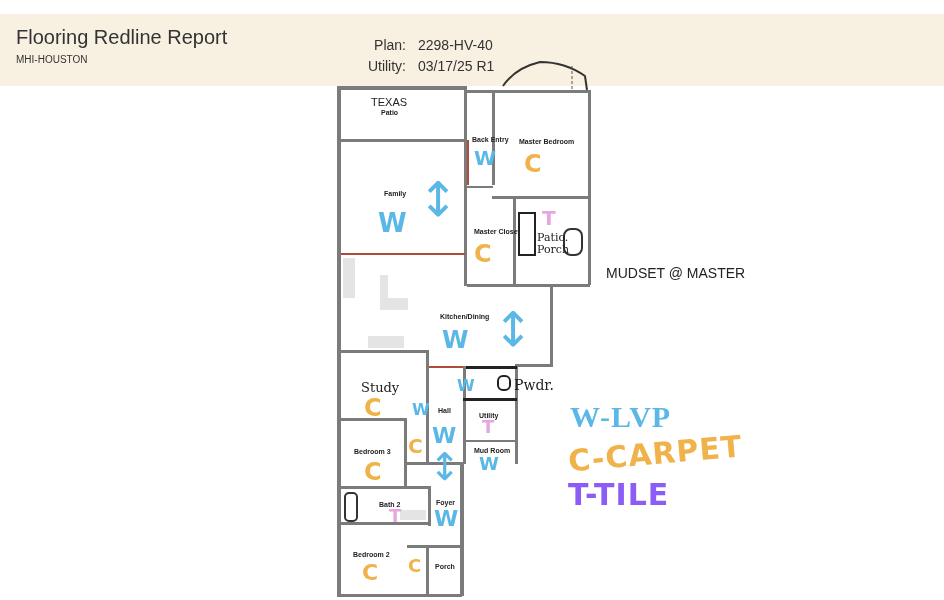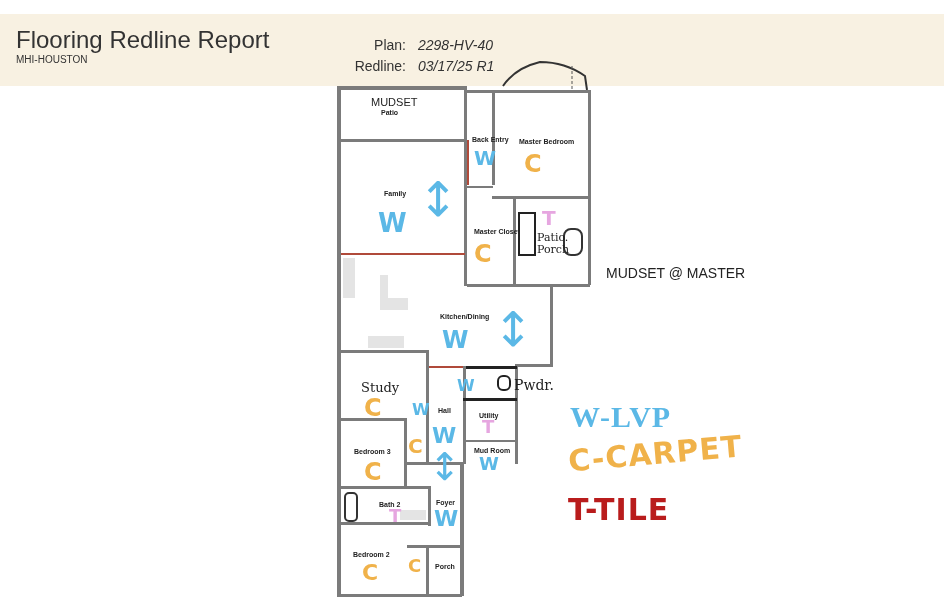--- a/index.html
+++ b/index.html
@@ -5,24 +5,24 @@
   html, body { margin: 0; padding: 0; }
   body {
     width: 944px; height: 600px; position: relative; overflow: hidden;
     background: #ffffff;
     font-family: "Liberation Sans", sans-serif;
   }
   .header-band {
     position: absolute; left: 0; top: 14px; width: 944px; height: 72px;
     background: #f8f1e2;
   }
-  .title { position: absolute; left: 16px; top: 26px; font-size: 24px; color: #333; }
+  .title { position: absolute; left: 16px; top: 26px; font-size: 20px; color: #333; }
   .subtitle { position: absolute; left: 16px; top: 54px; font-size: 10px; color: #333; }
   .meta-label { position: absolute; font-size: 14px; color: #333; text-align: right; width: 80px; }
-  .meta-value { position: absolute; font-size: 14px; color: #333; font-style: italic; }
+  .meta-value { position: absolute; font-size: 14px; color: #333; }
 
   .plan { position: absolute; left: 0; top: 0; width: 944px; height: 600px; }
   .wall { position: absolute; background: #7b7b7b; }
   .room-label { position: absolute; font-size: 7px; font-weight: bold; color: #222; white-space: nowrap; }
   .room-label.serif { font-family: "DejaVu Serif", serif; font-weight: normal; font-size: 13px; }
   .room-label.big { font-size: 11px; font-weight: normal; font-family: "Liberation Sans", sans-serif; }
   .mark { position: absolute; font-family: "DejaVu Sans", sans-serif; font-weight: bold; line-height: 1; }
   .mark.w { color: #5bb8e6; }
   .mark.c { color: #f0b24a; }
   .mark.t { color: #e6a6e0; }
@@ -31,21 +31,21 @@
   .counter { position: absolute; background: #e4e4e4; }
 </style>
 </head>
 <body>
 
 <div class="header-band"></div>
 <div class="title">Flooring Redline Report</div>
 <div class="subtitle">MHI-HOUSTON</div>
 <div class="meta-label" style="left:326px; top:37px;">Plan:</div>
 <div class="meta-value" style="left:418px; top:37px;">2298-HV-40</div>
-<div class="meta-label" style="left:326px; top:58px;">Redline:</div>
+<div class="meta-label" style="left:326px; top:58px;">Utility:</div>
 <div class="meta-value" style="left:418px; top:58px;">03/17/25 R1</div>
 
 <div class="plan">
 
   <svg style="position:absolute; left:495px; top:58px;" width="100" height="35">
     <path d="M8,28 Q20,10 45,4 Q70,4 90,18 L92,32" fill="none" stroke="#333" stroke-width="2"></path>
     <line x1="77" y1="8" x2="77" y2="32" stroke="#555" stroke-dasharray="3,2"></line>
   </svg>
 
   <div class="wall" style="left:337px; top:86px; width:130px; height:4px;"></div>
@@ -95,21 +95,21 @@
   <div class="wall" style="left:426px; top:545px; width:3px; height:50px;"></div>
 
   <div style="position:absolute; left:344px; top:492px; width:10px; height:26px; border:2px solid #333; border-radius:5px;"></div>
   <div class="counter" style="left:400px; top:510px; width:26px; height:10px;"></div>
 
   <div style="position:absolute; left:563px; top:228px; width:16px; height:24px; border:2px solid #333; border-radius:8px;"></div>
   <div style="position:absolute; left:518px; top:212px; width:14px; height:40px; border:2px solid #222;"></div>
   <div style="position:absolute; left:497px; top:375px; width:10px; height:12px; border:2px solid #222; border-radius:6px;"></div>
 </div>
 
-<div class="room-label big" style="left:371px; top:96px;">MUDSET</div>
+<div class="room-label big" style="left:371px; top:96px;">TEXAS</div>
 <div class="room-label" style="left:381px; top:109px;">Patio</div>
 <div class="room-label" style="left:472px; top:136px;">Back Entry</div>
 <div class="room-label" style="left:519px; top:138px;">Master Bedroom</div>
 <div class="room-label" style="left:384px; top:190px;">Family</div>
 <div class="room-label" style="left:474px; top:228px;">Master Closet</div>
 <div class="room-label serif" style="left:537px; top:231px; font-size:11px;">Patio.</div>
 <div class="room-label serif" style="left:537px; top:243px; font-size:11px;">Porch</div>
 <div class="room-label" style="left:440px; top:313px;">Kitchen/Dining</div>
 <div class="room-label serif" style="left:361px; top:380px;">Study</div>
 <div class="room-label serif" style="left:472px; top:377px; font-size:14px;padding-left:42px;">Pwdr.</div>
@@ -141,13 +141,13 @@
 <div class="mark w" style="left:429px; top:448px; font-size:38px; font-weight:normal;">↕</div>
 <div class="mark t" style="left:389px; top:507px; font-size:18px;">T</div>
 <div class="mark w" style="left:434px; top:508px; font-size:22px;">W</div>
 <div class="mark c" style="left:362px; top:562px; font-size:22px;">C</div>
 <div class="mark c" style="left:408px; top:557px; font-size:18px;">C</div>
 
 <div class="note" style="left:606px; top:227px;">MUDSET @ MASTER</div>
 
 <div class="legend-line" style="left:570px; top:400px; color:#5bb8e6;font-family:Liberation Serif, serif;">W-LVP</div>
 <div class="legend-line" style="left:568px; top:436px; color:#f0b24a; transform:rotate(-5deg);">C-CARPET</div>
-<div class="legend-line" style="left:568px; top:492px; color:#b91c1c;">T-TILE</div>
+<div class="legend-line" style="left:568px; top:477px; color:#8b5cf6;">T-TILE</div>
 
 </body></html>

